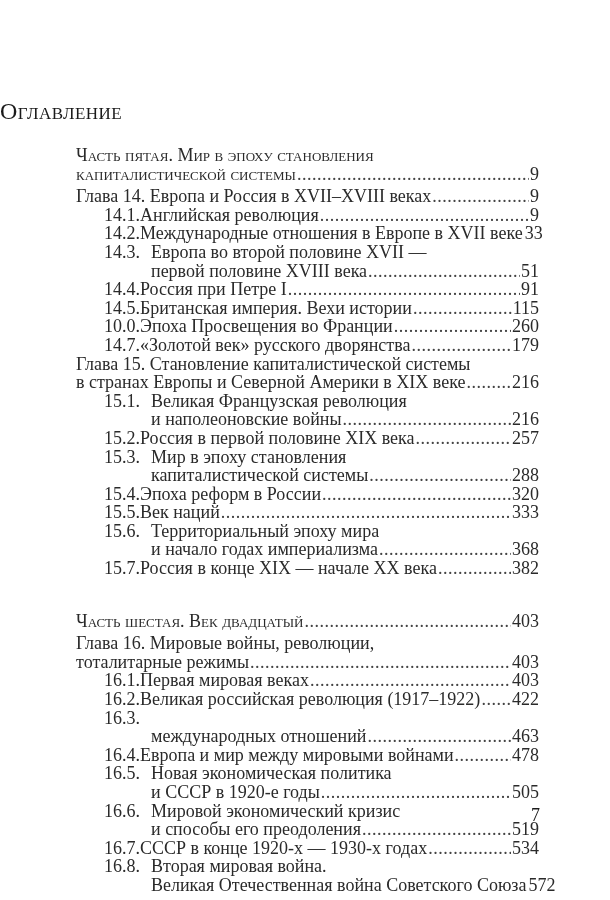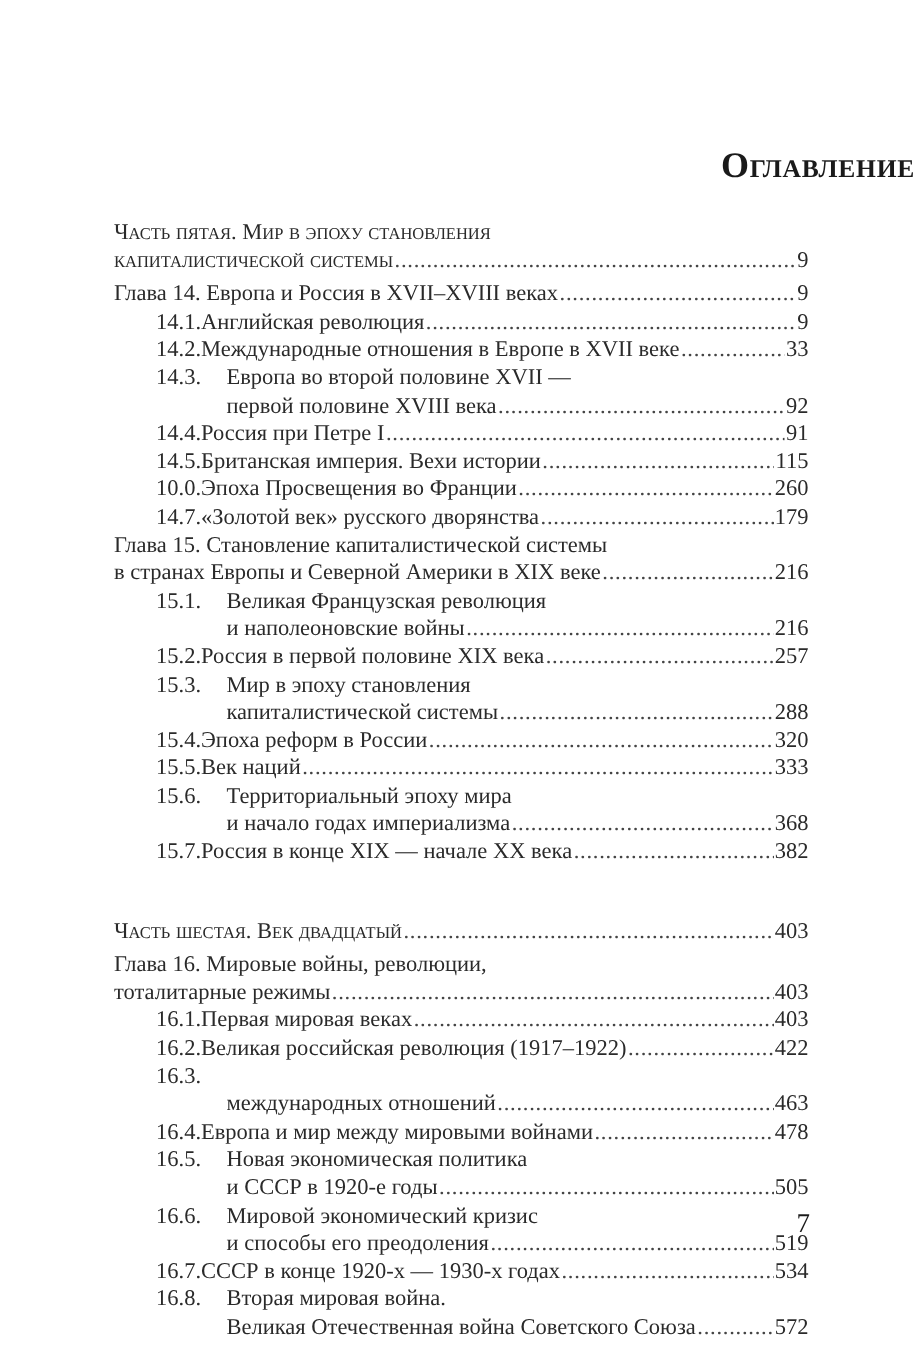--- a/index.html
+++ b/index.html
@@ -3,25 +3,25 @@
 <meta charset="utf-8">
 <style>
   html, body { margin: 0; padding: 0; }
   body {
     width: 610px; height: 900px; background: #ffffff; overflow: hidden;
     font-family: "DejaVu Serif", "Liberation Serif", serif;
     color: #2a2a2a;
   }
   .page { position: relative; width: 610px; height: 900px; }
   .title {
-    position: absolute; top: 82px; left: 0; width: 610px; text-align: right;
+    position: absolute; top: 82px; left: 0; width: 610px; text-align: left;
     font-family: "Liberation Serif", serif; font-size: 24px; font-variant: small-caps;
-    letter-spacing: 0.5px; color: #1a1a1a; font-weight: bold;
+    letter-spacing: 0.5px; color: #1a1a1a; font-weight: normal;
   }
-  .toc { position: absolute; top: 146px; left: 76px; width: 463px; font-family: "Liberation Serif", serif; font-size: 15px; line-height: 18.6px; }
+  .toc { position: absolute; top: 146px; left: 76px; width: 463px; font-family: "Liberation Serif", serif; font-size: 18px; line-height: 18.6px; }
   .entry { position: relative; }
   .line { display: flex; align-items: baseline; white-space: nowrap; }
   .line .txt { flex: 0 0 auto; }
   .line .dots { flex: 1 1 auto; overflow: hidden; margin: 0 1px; }
   .line .dots::before {
     content: "........................................................................................................................................................................................................";
     letter-spacing: 0.5px; color: #444;
   }
   .line .pg { flex: 0 0 auto; }
   .part { font-variant: small-caps; }
@@ -72,21 +72,21 @@
         </div>
       </div>
       <div class="entry sec">
         <div class="line">
           <span class="num">14.3.</span>
           <span class="txt">Европа во второй половине XVII —</span>
         </div>
         <div class="line cont">
           <span class="txt">первой половине XVIII века</span>
           <span class="dots"></span>
-          <span class="pg">92</span>
+          <span class="pg">51</span>
         </div>
       </div>
       <div class="entry sec">
         <div class="line">
           <span class="num">14.4.</span>
           <span class="txt">Россия при Петре I</span>
           <span class="dots"></span>
           <span class="pg">91</span>
         </div>
       </div>

